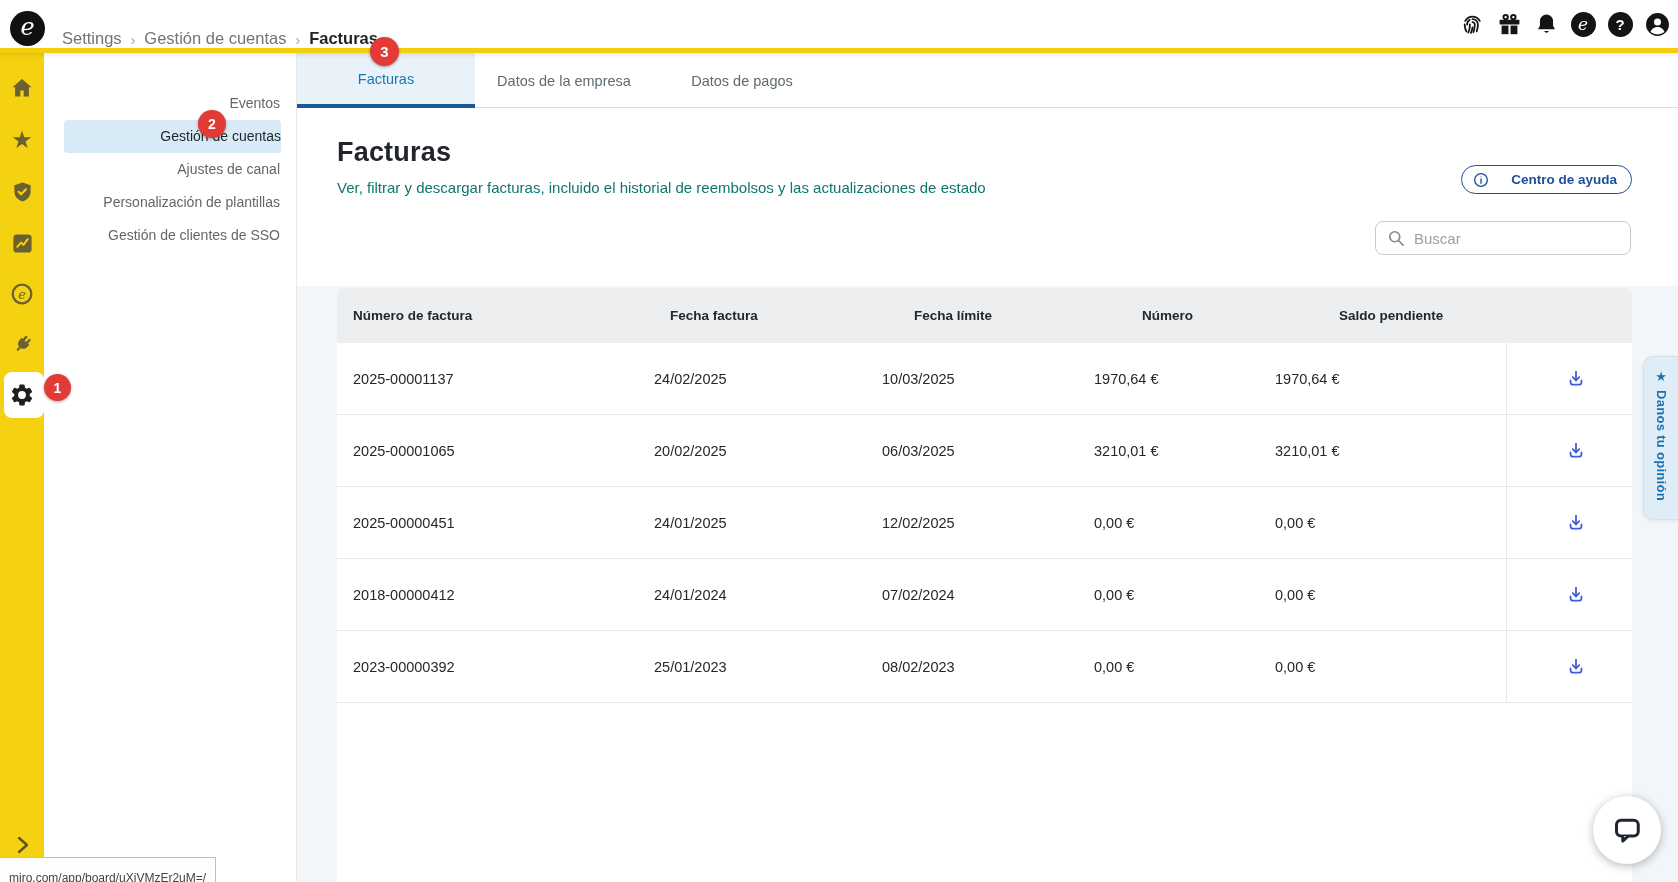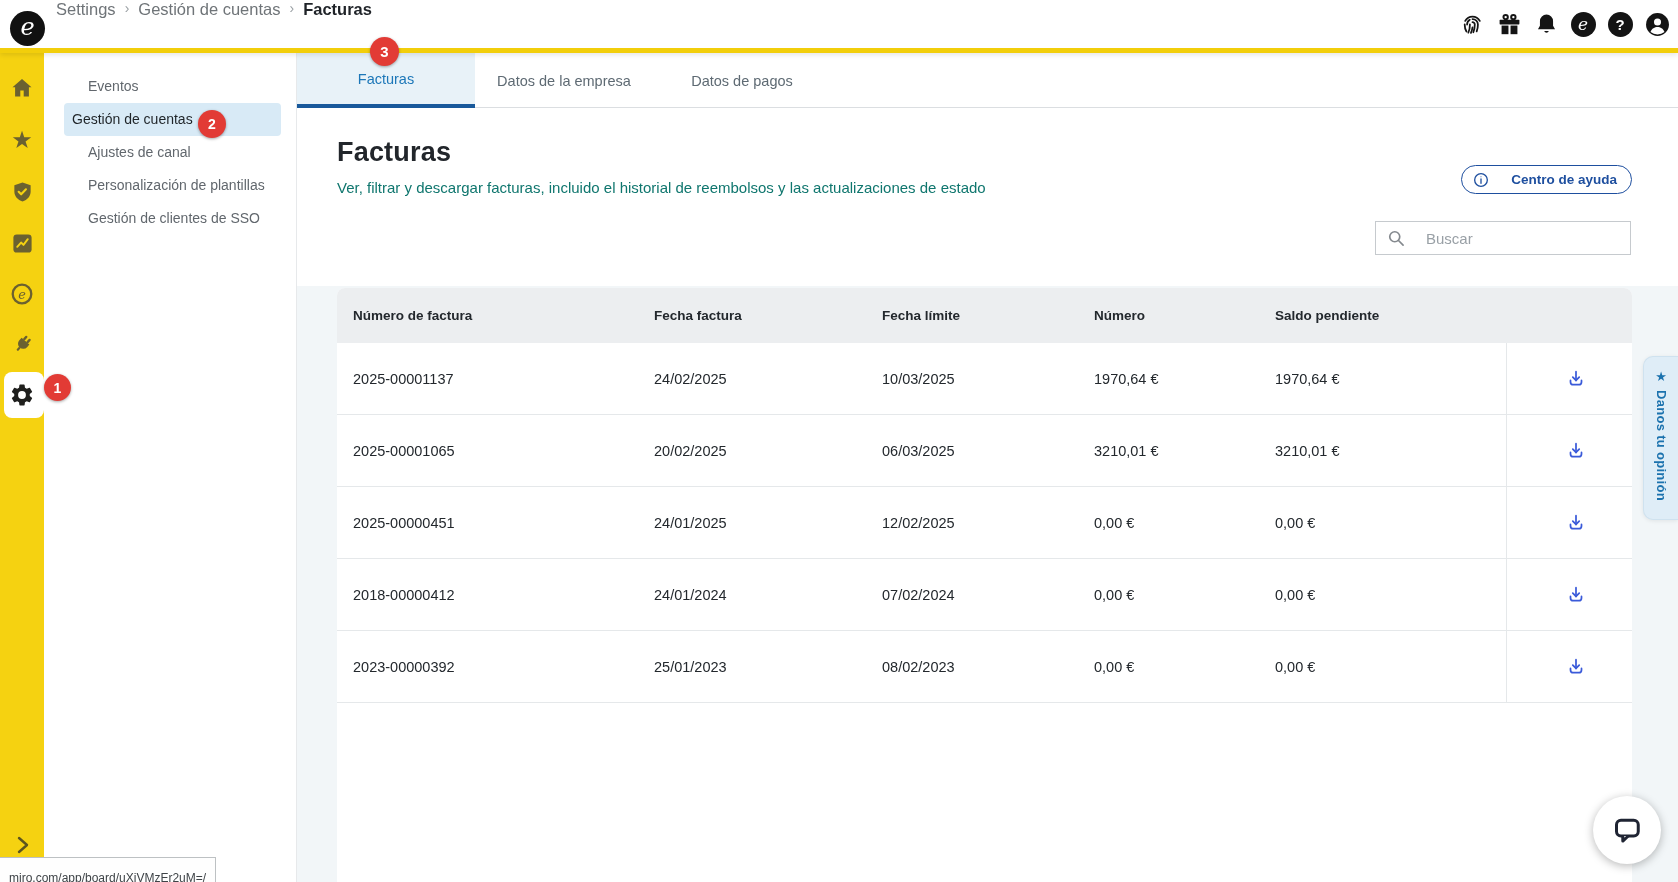--- a/index.html
+++ b/index.html
@@ -4,21 +4,21 @@
 <style>
   * { margin:0; padding:0; box-sizing:border-box; }
   html,body { width:1678px; height:882px; overflow:hidden; }
   body { font-family:"Liberation Sans","DejaVu Sans",sans-serif; background:#fff; position:relative; color:#23282d; }
 
   
   .topbar { position:absolute; left:0; top:0; width:1678px; height:53px; background:#fff;
             border-bottom:5px solid #F2CE0B; box-shadow:0 2px 5px rgba(0,0,0,.10); z-index:30; }
   .logo { position:absolute; left:10px; top:11px; width:35px; height:35px; background:#111; border-radius:50%;
           color:#fff; font-family:"DejaVu Serif",serif; font-style:italic; font-size:24px; line-height:33px; text-align:center; }
-  .crumbs { position:absolute; left:56px; top:0; height:48px; display:flex; align-items:flex-start; gap:9px; font-size:16.5px; }
+  .crumbs { position:absolute; left:62px; top:0; height:48px; display:flex; align-items:flex-end; gap:9px; font-size:16.5px; }
   .crumb { color:#6f7478; cursor:pointer; }
   .crumb.current { color:#1f2328; font-weight:bold; }
   .crumb-sep { color:#9aa0a4; font-size:14px; }
   .top-icons { position:absolute; right:8px; top:0; height:48px; display:flex; align-items:center; gap:11px; }
   .tico { width:26px; height:26px; display:flex; align-items:center; justify-content:center; cursor:pointer; }
   .disc { width:25px; height:25px; border-radius:50%; background:#141414; color:#fff; text-align:center;
           font-size:15px; font-weight:bold; line-height:25px; }
   .disc.eb { font-family:"DejaVu Serif",serif; font-style:italic; font-weight:normal; font-size:17px; }
 
   
@@ -30,50 +30,50 @@
 
   
   .nbadge { position:absolute; border-radius:50%; background:#E23B35; color:#fff; font-weight:bold;
             display:flex; align-items:center; justify-content:center; box-shadow:0 1px 3px rgba(0,0,0,.35); z-index:40; }
   .nbadge.b1 { left:44px; top:374px; width:27px; height:27px; font-size:14px; }
   .nbadge.b2 { left:198px; top:110px; width:28px; height:28px; font-size:14px; }
   .nbadge.b3 { left:370px; top:37px; width:29px; height:29px; font-size:15px; }
 
   
   .subnav { position:absolute; left:44px; top:53px; width:253px; height:829px; background:#fff; border-right:1px solid #E7E9EB; z-index:10; }
-  .subnav-list { position:absolute; top:17px; left:0; width:100%; }
+  .subnav-list { position:absolute; top:34px; left:0; width:100%;text-align:right; }
   .snav-item { height:33px; line-height:33px; padding-left:24px; font-size:14px; color:#61676d; cursor:pointer;
                margin:0 16px 0 20px; border-radius:4px; white-space:nowrap; }
   .snav-item.active { background:#D8EAF6; color:#1f2428; padding-left:8px; margin-left:20px; width:217px; }
 
   
   .tabsbar { position:absolute; left:297px; top:53px; width:1381px; height:55px; background:#fff; border-bottom:1px solid #DBDEE1; z-index:5; }
   .tabs { display:flex; height:55px; }
   .tab { width:178px; height:55px; display:flex; align-items:center; justify-content:center;
          font-size:14.5px; color:#5e6a73; cursor:pointer; }
   .tab.active { background:#E8F2F8; color:#1C77B8; border-bottom:4px solid #19599B; font-weight:normal; }
 
   
   .content { position:absolute; left:297px; top:108px; width:1381px; height:774px; background:#fff; }
   .page-title { position:absolute; left:40px; top:29px; font-size:27px; font-weight:600; color:#22262b; letter-spacing:.2px; }
   .page-sub { position:absolute; left:40px; top:71px; font-size:15px; color:#0f766e; }
   .help-pill { position:absolute; right:46px; top:57px; height:29px; border:1.5px solid #1E4F9F; border-radius:15px;
                display:flex; align-items:center; gap:22px; padding:0 14px 0 11px; color:#1E4F9F; font-size:13.5px;
                font-weight:bold; cursor:pointer; background:#fff; }
   .search-box { position:absolute; left:1078px; top:113px; width:256px; height:34px; border:1px solid #C6CACE;
-                border-radius:0; background:#fff; display:flex; align-items:center; padding-left:10px;gap:12px; }
+                border-radius:8px; background:#fff; display:flex; align-items:center; padding-left:10px; }
   .search-box input { border:none; outline:none; flex:1; height:100%; font-size:15px; color:#33383d;
                       font-family:"Liberation Sans","DejaVu Sans",sans-serif; margin-left:8px; background:transparent; }
   .search-box input::placeholder { color:#99A0A6; }
 
   
   .table-section { position:absolute; left:0; top:178px; width:1381px; height:596px; background:#F2F6F8; }
   .card { position:absolute; left:40px; top:2px; width:1295px; height:594px; background:#fff; border-radius:8px 8px 0 0; }
   .trow { display:grid; grid-template-columns:305px 228px 212px 181px 243px 126px; align-items:center; }
-  .thead { height:55px; background:#ECEEF0; border-radius:8px 8px 0 0; font-size:13.5px; font-weight:bold; color:#23282d; }
+  .thead { height:55px; background:#ECEEF0; border-radius:8px 8px 0 0; font-size:13.5px; font-weight:bold; color:#23282d;gap:16px; }
   .tbody-row { height:72px; border-bottom:1px solid #E5E8EA; font-size:14.5px; color:#23282d; }
   .cell { padding-left:12px; }
   .cell.first { padding-left:16px; }
   .cell.actions { height:100%; display:flex; align-items:center; justify-content:center; }
   .tbody-row .cell.actions { border-left:1px solid #E5E8EA; }
   .dl-btn { width:30px; height:30px; display:flex; align-items:center; justify-content:center; cursor:pointer; }
 
   
   .feedback { position:absolute; left:1643px; top:356px; width:35px; height:164px; background:#DFEDF7;
               border:1px solid #CFE2EF; border-right:none; border-radius:10px 0 0 10px; z-index:25;

